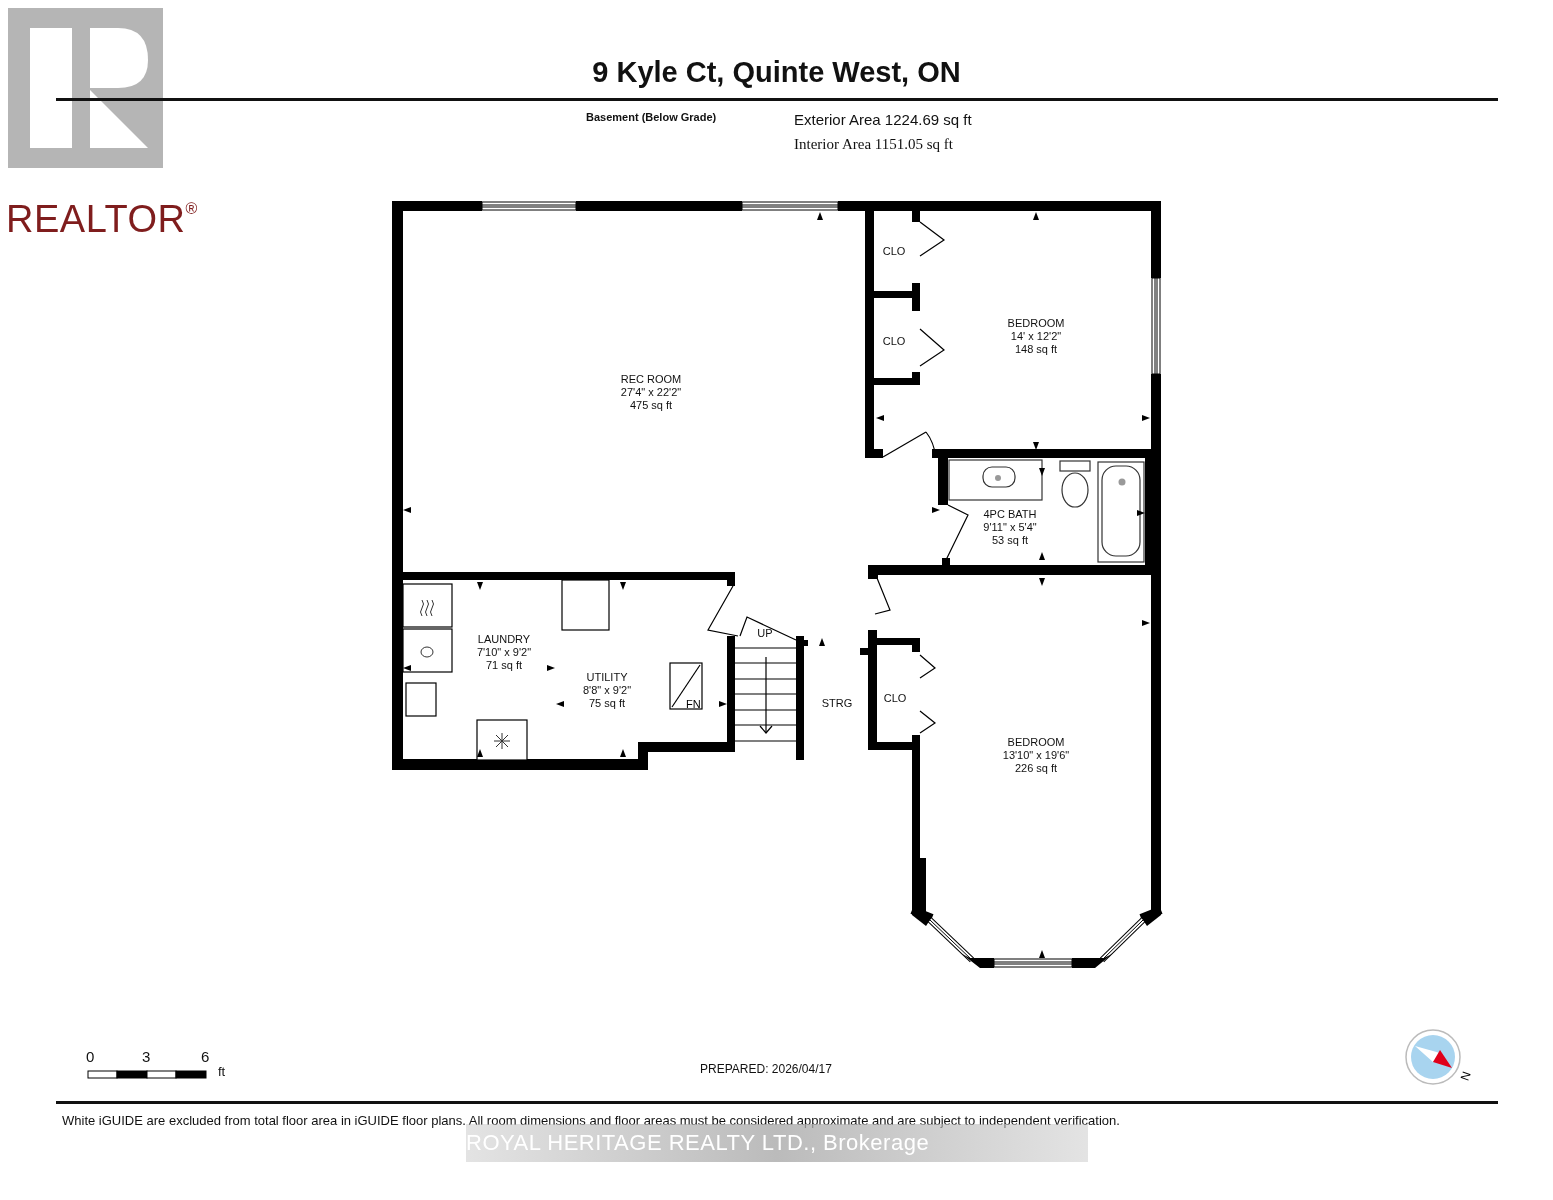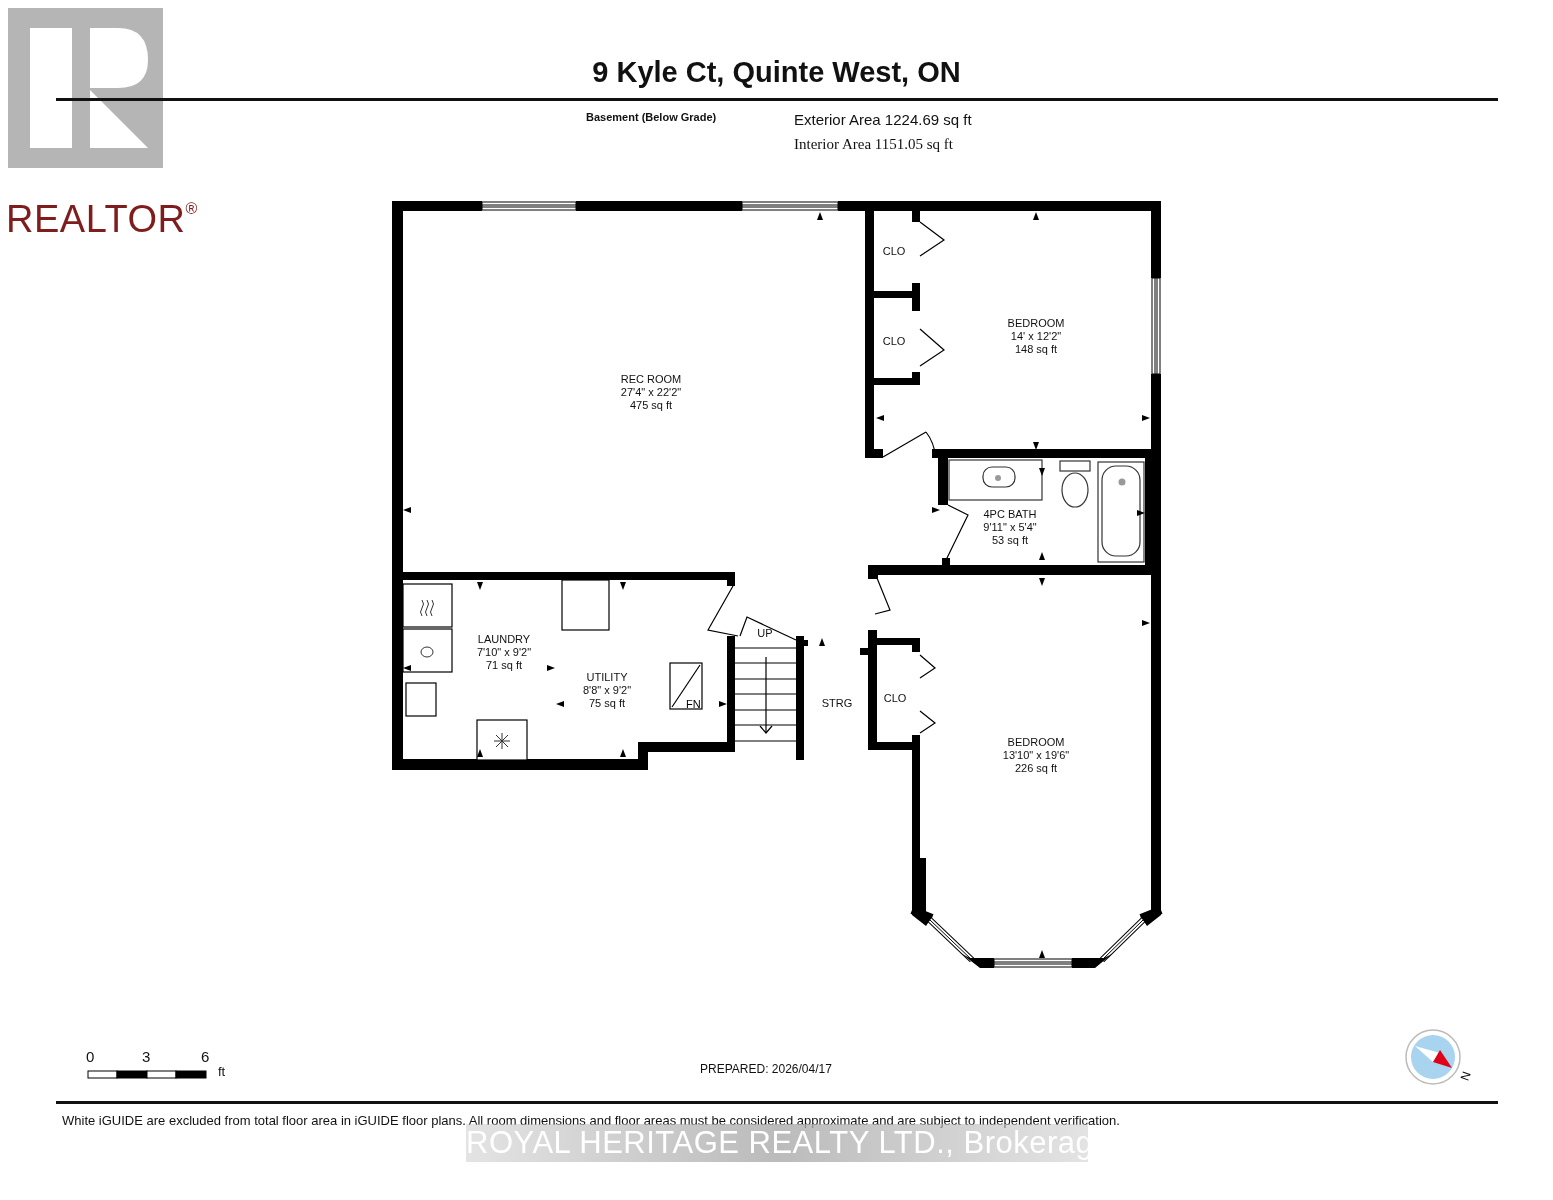--- a/index.html
+++ b/index.html
@@ -13,21 +13,21 @@
   .level { left: 586px; top: 111px; font-size: 11px; font-weight: bold; text-align: right; }
   .ext-area { left: 794px; top: 111px; font-size: 15px; text-align: right; }
   .int-area { left: 794px; top: 136px; font-size: 15px; font-family: Liberation Serif, serif; }
   svg.plan { left: 0; top: 0; }
   .room-label { font-size: 11px; fill: #111; text-anchor: middle; font-family: "Liberation Sans", sans-serif; }
   .scale-num { top: 1048px; font-size: 15px; }
   .scale-ft { left: 218px; top: 1064px; font-size: 13px; }
   .prepared { left: 700px; top: 1062px; font-size: 12px; }
   .bottom-rule { left: 56px; top: 1101px; width: 1442px; height: 3px; background: #111; }
   .disclaimer { left: 62px; top: 1113px; font-size: 13px; }
-  .watermark { left: 466px; top: 1124px; width: 622px; height: 38px; background: linear-gradient(90deg, rgba(200,200,200,0.5), rgba(170,170,170,0.8) 50%, rgba(200,200,200,0.5)); color: #fff; font-size: 31px; line-height: 38px; white-space: nowrap; letter-spacing: 0.5px; }
+  .watermark { left: 466px; top: 1124px; width: 622px; height: 38px; background: linear-gradient(90deg, rgba(200,200,200,0.5), rgba(170,170,170,0.8) 50%, rgba(200,200,200,0.5)); color: #fff; font-size: 22px; line-height: 38px; white-space: nowrap; letter-spacing: 0.5px; }
 </style>
 </head>
 <body>
 
 <div class="abs logo-box">
   <svg width="155" height="160" viewBox="0 0 155 160">
     <rect x="22" y="20" width="42" height="120" fill="#fff"></rect>
     <path d="M 82 20 L 110 20 Q 140 20 140 52 Q 140 80 110 80 L 82 80 Z" fill="#fff"></path>
     <polygon points="82,82 82,140 140,140" fill="#fff"></polygon>
   </svg>

